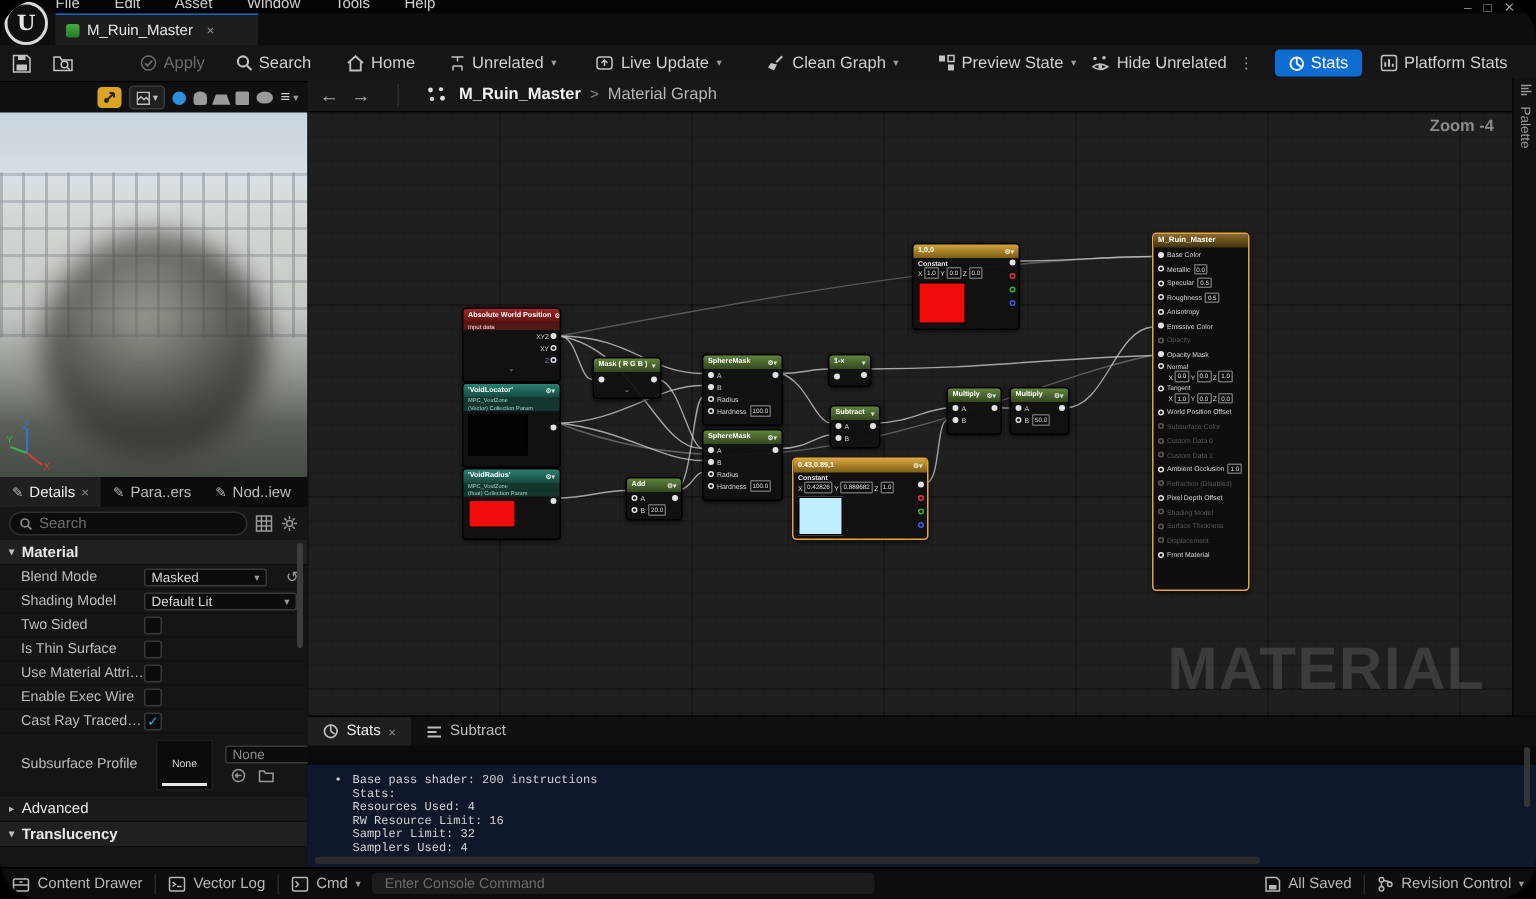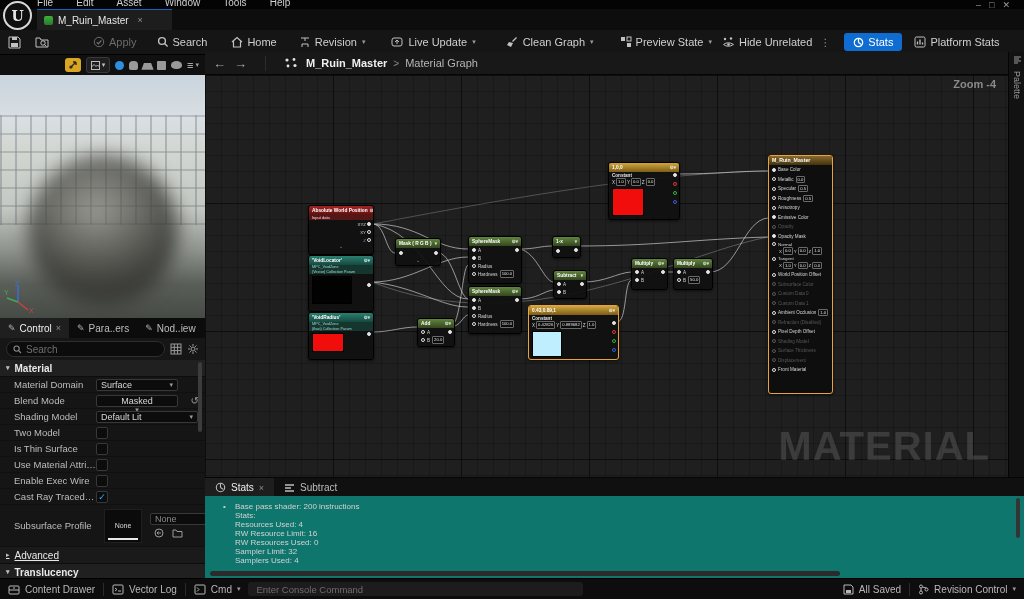--- a/index.html
+++ b/index.html
@@ -1,17 +1,17 @@
 <!DOCTYPE html>
 <html><head>
 <meta charset="utf-8">
 <style>
   html,body{margin:0;padding:0;background:#000;}
   #app{position:relative;width:1024px;height:599px;background:#0a0a0a;overflow:hidden;
-       font-family:"Liberation Sans",sans-serif;color:#c8c8c8;font-size:11px;}
+       font-family:"Liberation Sans",sans-serif;color:#c8c8c8;font-size:11px;border-radius:26px;}
   .abs{position:absolute;}
   svg{display:block;}
   
   #menubar{left:0;top:0;width:1024px;height:9px;background:#040404;overflow:hidden;}
   #menubar .mi{position:relative;top:-4px;display:inline-block;margin-right:20px;font-size:10px;color:#cfcfcf;}
   #winctl{right:6px;top:0;height:8px;overflow:hidden;color:#9a9a9a;font-size:9px;letter-spacing:8px;}
   #uelogo{left:3px;top:1px;width:25px;height:25px;border-radius:50%;background:#101010;border:2px solid #d8d8d8;
           display:flex;align-items:center;justify-content:center;color:#e8e8e8;font-size:14px;font-weight:bold;
           font-family:"DejaVu Serif",serif;z-index:5;}
   #tabbar{left:0;top:9px;width:1024px;height:21px;background:#0d0d0d;}
@@ -130,22 +130,22 @@
   .rr.dis{color:#585858;}
   .rr.dis .dot{border-color:#585858;}
   .rrv{padding:0 2px 1px 3px;font-size:4.4px;color:#d6d6d6;}
   .rrv .l1{display:flex;align-items:center;gap:2px;height:6.5px;}
   .rrv .l2{display:flex;align-items:center;gap:1px;padding-left:7px;height:7px;}
   
   #statstabs{left:205px;top:477px;width:819px;height:19px;background:#101010;display:flex;align-items:flex-end;border-top:1px solid #050505;}
   .stab{height:19px;display:flex;align-items:center;gap:5px;padding:0 10px;color:#bdbdbd;font-size:10px;}
   .stab.active{background:#1e1e1e;color:#efefef;}
   .stab .x{color:#8a8a8a;font-size:9px;}
-  #statsbody{left:205px;top:496px;width:819px;height:82px;background:#0f766e;overflow:hidden;
-             font-family:Liberation Sans, sans-serif;font-size:8px;line-height:9px;color:#d2d2d2;padding:6px 0 0 30px;box-sizing:border-box;}
+  #statsbody{left:205px;top:510px;width:819px;height:82px;background:#0f172a;overflow:hidden;
+             font-family:Liberation Mono, monospace;font-size:8px;line-height:9px;color:#d2d2d2;padding:6px 0 0 30px;box-sizing:border-box;}
   .sline{white-space:pre;position:relative;}
   .sline.bullet::before{content:"•";position:absolute;left:-12px;color:#d2d2d2;}
   #stats-vscroll{left:1016px;top:498px;width:4px;height:40px;background:#343434;border-radius:2px;}
   #stats-hscroll{left:210px;top:571px;width:630px;height:5px;background:#2b2b2b;border-radius:3px;}
   
   #statusbar{left:0;top:578px;width:1024px;height:21px;background:#0d0d0d;border-top:1px solid #000;
              display:flex;align-items:center;padding:0 8px;box-sizing:border-box;gap:8px;font-size:10px;color:#b8b8b8;}
   .sbitem{display:flex;align-items:center;gap:5px;white-space:nowrap;}
   .console{width:335px;height:14px;background:#1c1c1c;border-radius:3px;color:#6d6d6d;font-size:9.5px;
            display:flex;align-items:center;padding:0 8px;box-sizing:border-box;}
@@ -214,21 +214,21 @@
     <span class="tbtn" style="margin-right:22px;">
       <svg width="12" height="12" viewBox="0 0 12 12">
           <path d="M1 6 L6 1.5 L11 6 M2.5 5.5 V11 H9.5 V5.5" fill="none" stroke="#c2c2c2" stroke-width="1.2"></path>
         </svg>
       <span>Home</span>
     </span>
     <span class="tbtn" style="margin-right:26px;">
       <svg width="12" height="12" viewBox="0 0 12 12">
           <path d="M2 2h8 M6 2v3 M3 8h6 M3 8v3 M9 8v3" fill="none" stroke="#c2c2c2"></path>
         </svg>
-      <span>Revision</span>
+      <span>Unrelated</span>
         <span class="car">▾</span>
     </span>
     <span class="tbtn" style="margin-right:10px;">
       <svg width="13" height="12" viewBox="0 0 13 12">
           <rect x="1" y="2" width="10" height="8" rx="2" fill="none" stroke="#c2c2c2"></rect>
           <path d="M4 6 l2 -2 l2 2 M6 4 v4" fill="none" stroke="#c2c2c2"></path>
         </svg>
       <span>Live Update</span>
         <span class="car">▾</span>
     </span>
@@ -309,21 +309,21 @@
           <text x="0" y="15" fill="#3fae4f" font-size="7" font-family="Liberation Sans">Y</text>
         <path d="M14 22 L24 30" stroke="#d03f3f" stroke-width="1.4"></path>
           <text x="25" y="33" fill="#d03f3f" font-size="7" font-family="Liberation Sans">X</text>
       </svg>
     </div>
   </div>
 
   <div class="abs" id="dtabs">
     <div class="dtab active">
       <span class="pen">✎</span>
-      <span>Control</span>
+      <span>Details</span>
       <span class="x">×</span>
     </div>
     <div class="dtab">
       <span class="pen">✎</span>
       <span>Para..ers</span>
     </div>
     <div class="dtab">
       <span class="pen">✎</span>
       <span>Nod..iew</span>
     </div>
@@ -346,43 +346,36 @@
         <path d="M6 1v2 M6 9v2 M1 6h2 M9 6h2 M2.5 2.5l1.4 1.4 M8.1 8.1l1.4 1.4 M9.5 2.5L8.1 3.9 M3.9 8.1L2.5 9.5" stroke="#9a9a9a"></path>
       </svg>
   </div>
 
   <div class="abs" id="props">
     <div class="sechdr">
         <span class="tri">▾</span>
         <span>Material</span>
       </div>
     <div class="prow">
-      <span class="plabel">Material Domain</span>
+      <span class="plabel">Blend Mode</span>
       <span class="dd" style="width:82px;">
-          <span>Surface</span>
-          <span class="car">▾</span>
-        </span>
-    </div>
-    <div class="prow">
-      <span class="plabel">Blend Mode</span>
-      <span class="dd" style="width:82px;flex-direction:column;">
           <span>Masked</span>
           <span class="car">▾</span>
         </span>
       <span class="reset">↺</span>
     </div>
     <div class="prow">
       <span class="plabel">Shading Model</span>
       <span class="dd" style="width:102px;">
           <span>Default Lit</span>
           <span class="car">▾</span>
         </span>
     </div>
     <div class="prow">
-      <span class="plabel">Two Model</span>
+      <span class="plabel">Two Sided</span>
       <span class="cbx"></span>
     </div>
     <div class="prow">
       <span class="plabel">Is Thin Surface</span>
       <span class="cbx"></span>
     </div>
     <div class="prow">
       <span class="plabel">Use Material Attribu..</span>
       <span class="cbx"></span>
     </div>
@@ -409,21 +402,21 @@
           <svg width="10" height="10" viewBox="0 0 10 10">
               <circle cx="5" cy="5" r="4" fill="none" stroke="#9a9a9a"></circle>
               <path d="M7 5 H3 M4.5 3.5 L3 5 L4.5 6.5" fill="none" stroke="#9a9a9a"></path>
             </svg>
           <svg width="11" height="10" viewBox="0 0 11 10">
               <path d="M1 2h3l1 1.5h5V9H1z" fill="none" stroke="#9a9a9a"></path>
             </svg>
         </span>
       </span>
     </div>
-    <div class="sechdr" style="background:#1a1a1a;font-weight:normal;text-decoration:underline;">
+    <div class="sechdr" style="background:#1a1a1a;font-weight:normal;">
         <span class="tri">▸</span>
         <span>Advanced</span>
       </div>
     <div class="sechdr">
         <span class="tri">▾</span>
         <span>Translucency</span>
       </div>
 
   </div>
   <div class="abs" id="props-scroll"></div>
@@ -831,21 +824,20 @@
           <path d="M1 2h9 M1 5h6 M1 8h9" stroke="#bdbdbd" stroke-width="1.3"></path>
         </svg>
       <span>Subtract</span>
     </div>
   </div>
   <div class="abs" id="statsbody">
     <div class="sline bullet">Base pass shader: 200 instructions</div>
     <div class="sline">Stats:</div>
     <div class="sline">Resources Used: 4</div>
     <div class="sline">RW Resource Limit: 16</div>
-    <div class="sline">RW Resources Used: 0</div>
     <div class="sline">Sampler Limit: 32</div>
     <div class="sline">Samplers Used: 4</div>
 
   </div>
   <div class="abs" id="stats-vscroll"></div>
   <div class="abs" id="stats-hscroll"></div>
 
   <div class="abs" id="statusbar">
     <span class="sbitem">
       <svg width="12" height="11" viewBox="0 0 12 11">

